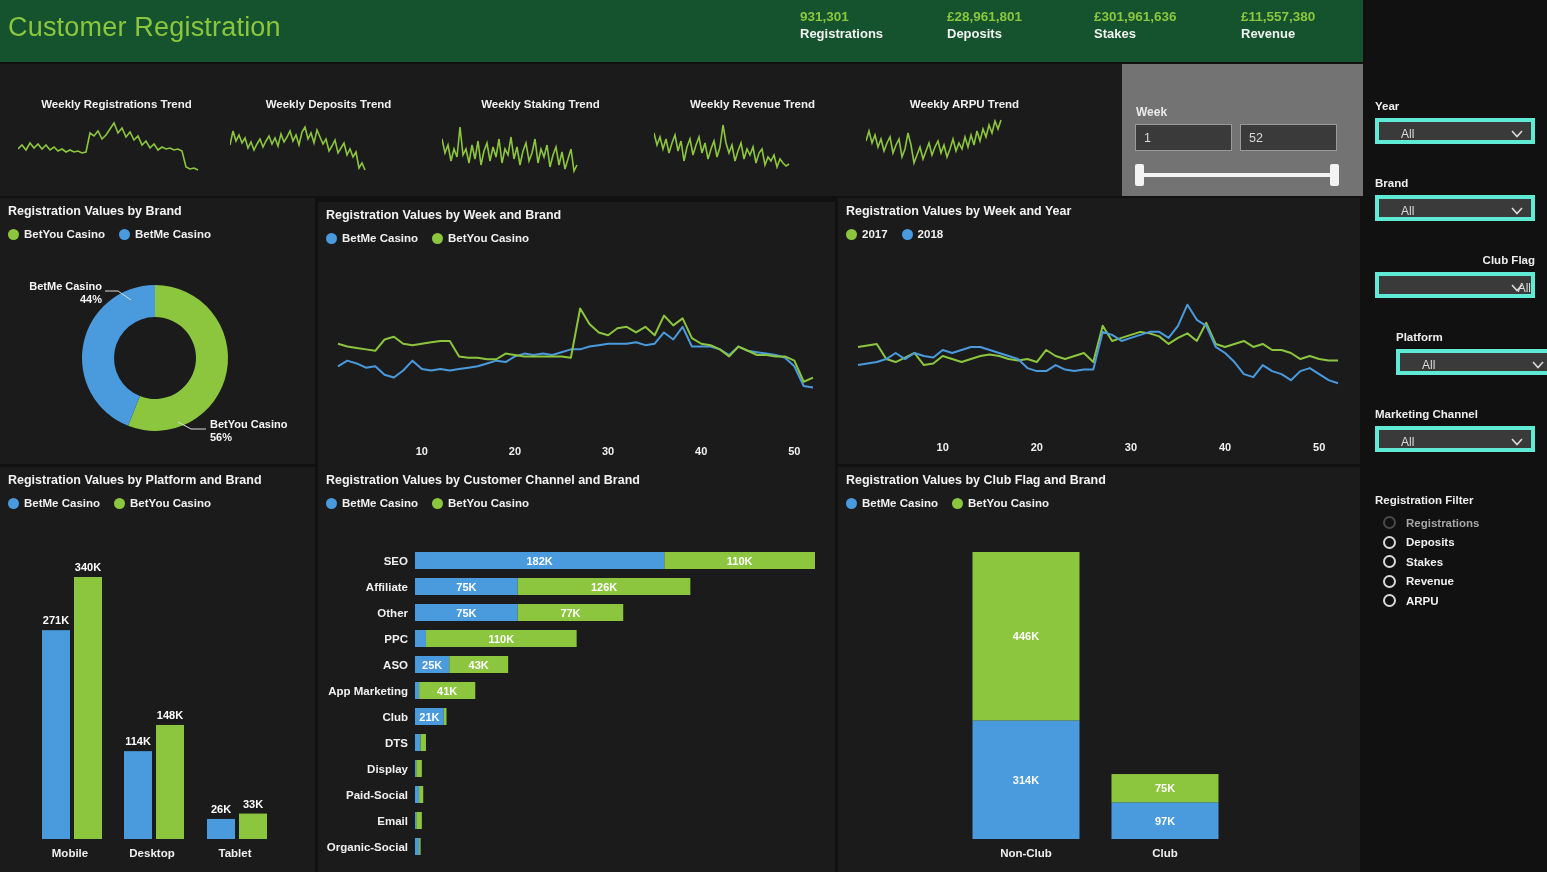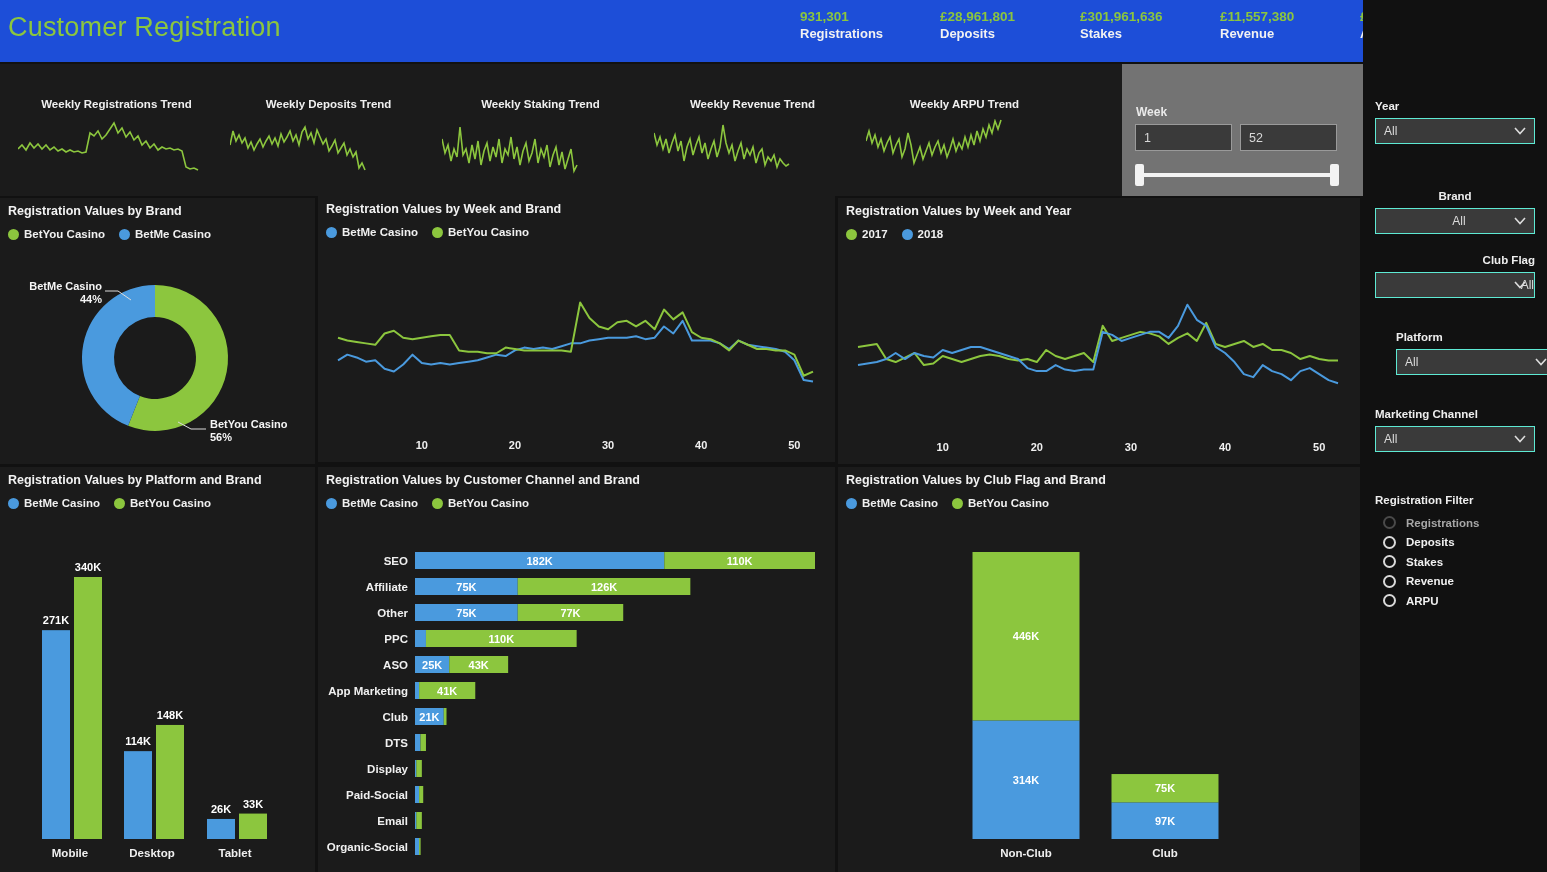--- a/index.html
+++ b/index.html
@@ -5,26 +5,26 @@
   * { box-sizing: border-box; margin: 0; padding: 0; }
   html, body {
     width: 1547px; height: 872px;
     background: #111111;
     font-family: "Liberation Sans", sans-serif;
     overflow: hidden;
   }
   .dash { position: relative; width: 1547px; height: 872px; background: #111111; }
 
   
-  .header { position: absolute; left: 0; top: 0; width: 1363px; height: 62px; background: #1d4ed8; text-decoration: underline; }
+  .header { position: absolute; left: 0; top: 0; width: 1363px; height: 62px; background: #14532d; text-decoration: underline; }
   .title {
     position: absolute; left: 8px; top: 12px;
     font-size: 27px; color: #8cc63e; letter-spacing: .2px; white-space: nowrap;
   }
-  .kpis { position: absolute; left: 800px; top: 8px; display: flex; gap: 1px; }
+  .kpis { position: absolute; left: 800px; top: 8px; display: flex; gap: 8px; }
   .kpi { width: 139px; }
   .kpi-value { font-size: 13.5px; color: #8cc63e; font-weight: bold; line-height: 17px; white-space: nowrap; }
   .kpi-label { font-size: 13px; color: #f2f2f2; font-weight: bold; line-height: 18px; white-space: nowrap; }
   .header-right-pad { position: absolute; left: 1363px; top: 0; width: 184px; height: 62px; background: #111111; }
 
   
   .spark-row { position: absolute; left: 0; top: 64px; width: 1363px; height: 132px; background: #1b1b1b; }
   .spark { position: absolute; top: 0; width: 213px; height: 132px; }
   .spark-title {
     position: absolute; top: 34px; left: 0; width: 100%;
@@ -44,22 +44,22 @@
   .slider { position: absolute; left: 13px; top: 100px; width: 204px; height: 22px; }
   .slider-track { position: absolute; left: 6px; top: 9px; width: 192px; height: 4px; background: #f3f3f3; }
   .slider-handle { position: absolute; top: 0; width: 9px; height: 22px; background: #f3f3f3; border-radius: 2px; }
 
   
   .rail { position: absolute; left: 1363px; top: 64px; width: 184px; height: 808px; background: #111111; }
   .filter { position: absolute; left: 12px; width: 160px; }
   .filter-label { font-size: 11.5px; font-weight: bold; color: #eeeeee; margin-bottom: 6px; }
   .select {
     position: relative; width: 160px; height: 26px; background: #3a3a3a;
-    border: 1px solid #5eead4; color: #dcdcdc; font-size: 12px;
-    line-height: 24px; padding-left: 8px;
+    border: 4px solid #5eead4; color: #dcdcdc; font-size: 12px;
+    line-height: 24px; padding-left: 22px;
   }
   .chev { position: absolute; right: 8px; top: 8px; width: 12px; height: 8px; }
   .chev svg { display: block; }
 
   .regfilter { position: absolute; left: 12px; top: 430px; width: 168px; }
   .regfilter-title { font-size: 11.5px; font-weight: bold; color: #eeeeee; margin-bottom: 7px; }
   .radio-row { display: flex; align-items: center; height: 19.5px; padding-left: 8px; }
   .radio {
     width: 13px; height: 13px; border-radius: 50%;
     border: 2px solid #d9d9d9; background: transparent; flex: none;
@@ -167,21 +167,21 @@
   <div class="rail">
     <div id="filters">
         <div class="filter" style="top: 36px;">
           <div class="filter-label">Year</div>
           <div class="select"><span>All</span><span class="chev">
               <svg width="12" height="8" viewBox="0 0 12 8">
                 <polyline points="1,1 6,6.5 11,1" fill="none" stroke="#dcdcdc" stroke-width="1.6"></polyline>
               </svg>
             </span></div>
         </div>
-        <div class="filter" style="top: 126px; text-align: center;">
+        <div class="filter" style="top: 113px;">
           <div class="filter-label">Brand</div>
           <div class="select"><span>All</span><span class="chev">
               <svg width="12" height="8" viewBox="0 0 12 8">
                 <polyline points="1,1 6,6.5 11,1" fill="none" stroke="#dcdcdc" stroke-width="1.6"></polyline>
               </svg>
             </span></div>
         </div>
         <div class="filter" style="top: 190px; text-align: right;">
           <div class="filter-label">Club Flag</div>
           <div class="select"><span>All</span><span class="chev">
@@ -251,21 +251,21 @@
         <path d="M 128.12690765401848 227.87368346984235 A 73 73 0 0 1 155 87 L 155 119 A 41 41 0 0 0 139.9068933399282 198.1208359214183 Z" fill="#4a9ade"></path>
         <polyline points="105,93 118,93 131,102" fill="none" stroke="#dcdcdc" stroke-width="1"></polyline>
         <text x="102" y="92" text-anchor="end" class="donut-lbl">BetMe Casino</text>
         <text x="102" y="105" text-anchor="end" class="donut-lbl">44%</text>
         <polyline points="178,224 191,231 206,231" fill="none" stroke="#dcdcdc" stroke-width="1"></polyline>
         <text x="210" y="230" class="donut-lbl">BetYou Casino</text>
         <text x="210" y="243" class="donut-lbl">56%</text>
       </svg>
   </div>
 
-  <div class="panel" style="left:318px;top:196px;width:517px;height:266px;">
+  <div class="panel" style="left:318px;top:202px;width:517px;height:266px;">
     <div class="panel-title">Registration Values by Week and Brand</div>
     <div class="legend" id="lg-wb">
         <div class="legend-item">
           <span class="legend-dot" style="background: rgb(74, 154, 222);"></span>
           <span class="legend-text">BetMe Casino</span>
         </div>
         <div class="legend-item">
           <span class="legend-dot" style="background: rgb(140, 198, 62);"></span>
           <span class="legend-text">BetYou Casino</span>
         </div>

